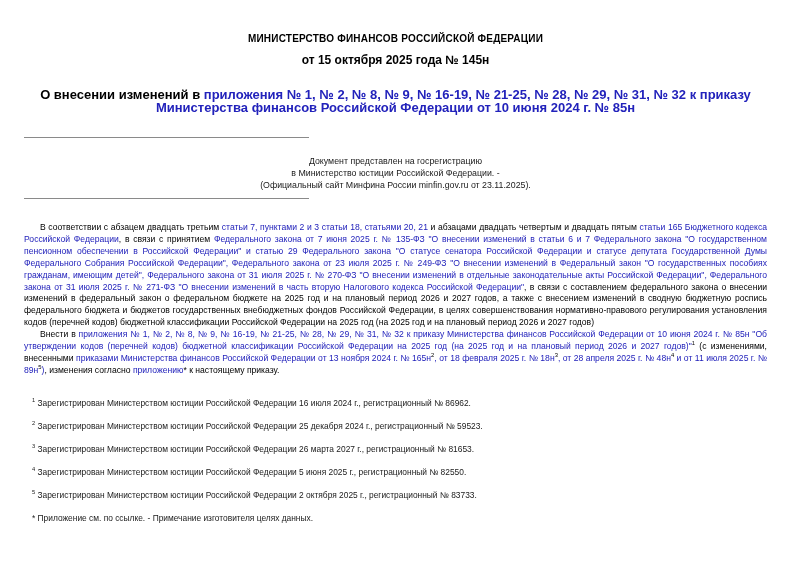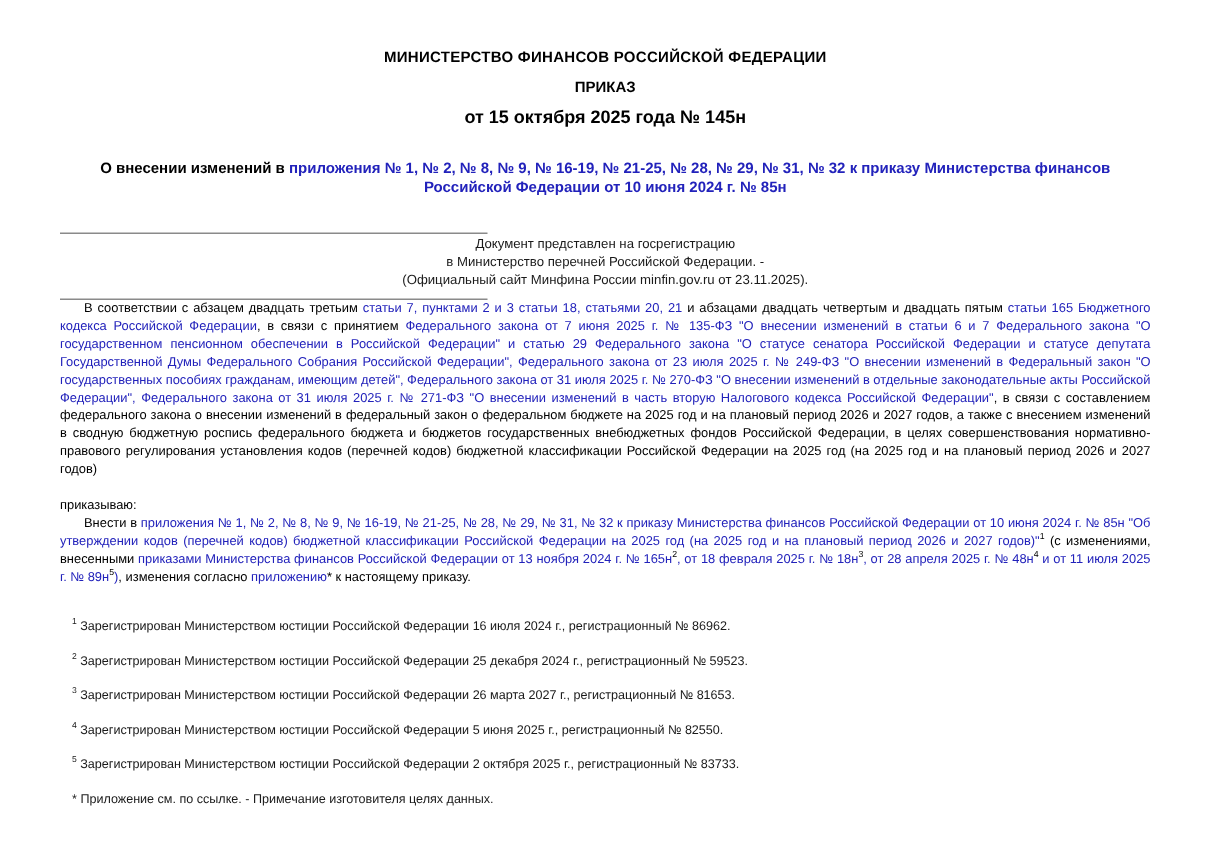--- a/index.html
+++ b/index.html
@@ -8,62 +8,63 @@
     background: #ffffff;
   }
   body {
     width: 807px;
     height: 571px;
     overflow: hidden;
     font-family: "Liberation Sans", "DejaVu Sans", sans-serif;
     color: #000000;
   }
   .doc {
-    padding: 33px 40px 0 40px;
+    padding: 33px 40px 0 24px;
     box-sizing: border-box;
   }
   .center { text-align: center; }
   .hdr-title {
     font-size: 10px;
     font-weight: bold;
     letter-spacing: 0.2px;
     margin-bottom: 9px;
   }
   .hdr-doctype {
     font-size: 10px;
     font-weight: bold;
     margin-bottom: 7px;
   }
   .hdr-date {
     font-size: 12px;
     font-weight: bold;
   }
   .subject {
     margin-top: 21px;
-    font-size: 10px;
+    font-size: 13px;
     font-weight: bold;
     line-height: 13px;
     text-align: center;
   }
   .divider {
     border: none;
     border-top: 1px solid #8a8a8a;
     width: 285px;
     margin: 0;
   }
   .divider.top { margin-top: 23px; }
   .divider.bottom { margin-top: 7px; }
   .regnote {
-    margin-top: 0;
+    margin-top: 17px;
     font-size: 8.8px;
     line-height: 12px;
     text-align: center;
     color: #1a1a1a;
   }
   .body-para {
+    margin-top: 23px;
     font-size: 8.6px;
     line-height: 11.9px;
     text-align: justify;
     text-indent: 16px;
   }
   .prikaz-word {
     margin-top: 12px;
     font-size: 8.6px;
     line-height: 11.9px;
     text-indent: 0;
@@ -96,39 +97,37 @@
     cursor: pointer;
   }
 </style>
 </head>
 <body>
 
 <div class="doc">
 
   <div class="center hdr-title">МИНИСТЕРСТВО ФИНАНСОВ РОССИЙСКОЙ ФЕДЕРАЦИИ</div>
 
-  <div class="center hdr-doctype">ПРИКАЗ</div>
 
   <div class="center hdr-date">от 15 октября 2025 года № 145н</div>
 
   <div class="subject"><span>О внесении изменений в </span><span class="lnk">приложения № 1, № 2, № 8, № 9, № 16-19, № 21-25, № 28, № 29, № 31, № 32 к приказу Министерства финансов Российской Федерации от 10 июня 2024 г. № 85н</span></div>
 
   <hr class="divider top">
 
   <div class="regnote">
     <div>Документ представлен на госрегистрацию</div>
-    <div>в Министерство перечней Российской Федерации. -</div>
+    <div>в Министерство юстиции Российской Федерации. -</div>
     <div>(Официальный сайт Минфина России minfin.gov.ru от 23.11.2025).</div>
   </div>
 
   <hr class="divider bottom">
 
   <div class="body-para"><span>В соответствии с абзацем двадцать третьим </span><span class="lnk">статьи 7, пунктами 2 и 3 статьи 18, статьями 20, 21</span><span> и абзацами двадцать четвертым и двадцать пятым </span><span class="lnk">статьи 165 Бюджетного кодекса Российской Федерации</span><span>, в связи с принятием </span><span class="lnk">Федерального закона от 7 июня 2025 г. № 135-ФЗ "О внесении изменений в статьи 6 и 7 Федерального закона "О государственном пенсионном обеспечении в Российской Федерации" и статью 29 Федерального закона "О статусе сенатора Российской Федерации и статусе депутата Государственной Думы Федерального Собрания Российской Федерации", Федерального закона от 23 июля 2025 г. № 249-ФЗ "О внесении изменений в Федеральный закон "О государственных пособиях гражданам, имеющим детей", Федерального закона от 31 июля 2025 г. № 270-ФЗ "О внесении изменений в отдельные законодательные акты Российской Федерации", Федерального закона от 31 июля 2025 г. № 271-ФЗ "О внесении изменений в часть вторую Налогового кодекса Российской Федерации"</span><span>, в связи с составлением федерального закона о внесении изменений в федеральный закон о федеральном бюджете на 2025 год и на плановый период 2026 и 2027 годов, а также с внесением изменений в сводную бюджетную роспись федерального бюджета и бюджетов государственных внебюджетных фондов Российской Федерации, в целях совершенствования нормативно-правового регулирования установления кодов (перечней кодов) бюджетной классификации Российской Федерации на 2025 год (на 2025 год и на плановый период 2026 и 2027 годов)</span></div>
 
-  <div class="prikaz-word">приказываю:</div>
 
   <div class="body-para2"><span>Внести в </span><span class="lnk">приложения № 1, № 2, № 8, № 9, № 16-19, № 21-25, № 28, № 29, № 31, № 32 к приказу Министерства финансов Российской Федерации от 10 июня 2024 г. № 85н "Об утверждении кодов (перечней кодов) бюджетной классификации Российской Федерации на 2025 год (на 2025 год и на плановый период 2026 и 2027 годов)"</span><sup>1</sup><span> (с изменениями, внесенными </span><span class="lnk">приказами Министерства финансов Российской Федерации от 13 ноября 2024 г. № 165н</span><sup>2</sup><span class="lnk">, от 18 февраля 2025 г. № 18н</span><sup>3</sup><span class="lnk">, от 28 апреля 2025 г. № 48н</span><sup>4</sup><span class="lnk"> и от 11 июля 2025 г. № 89н</span><sup>5</sup><span class="lnk">)</span><span>, изменения согласно </span><span class="lnk">приложению</span><span>*</span><span> к настоящему приказу.</span></div>
 
   <div class="footnotes">
     <div class="footnote"><sup>1</sup><span> Зарегистрирован Министерством юстиции Российской Федерации 16 июля 2024 г., регистрационный № 86962.</span></div>
     <div class="footnote"><sup>2</sup><span> Зарегистрирован Министерством юстиции Российской Федерации 25 декабря 2024 г., регистрационный № 59523.</span></div>
     <div class="footnote"><sup>3</sup><span> Зарегистрирован Министерством юстиции Российской Федерации 26 марта 2027 г., регистрационный № 81653.</span></div>
     <div class="footnote"><sup>4</sup><span> Зарегистрирован Министерством юстиции Российской Федерации 5 июня 2025 г., регистрационный № 82550.</span></div>
     <div class="footnote"><sup>5</sup><span> Зарегистрирован Министерством юстиции Российской Федерации 2 октября 2025 г., регистрационный № 83733.</span></div>
     <div class="footnote"><span>*</span><span> Приложение см. по ссылке. - Примечание изготовителя целях данных.</span></div>

